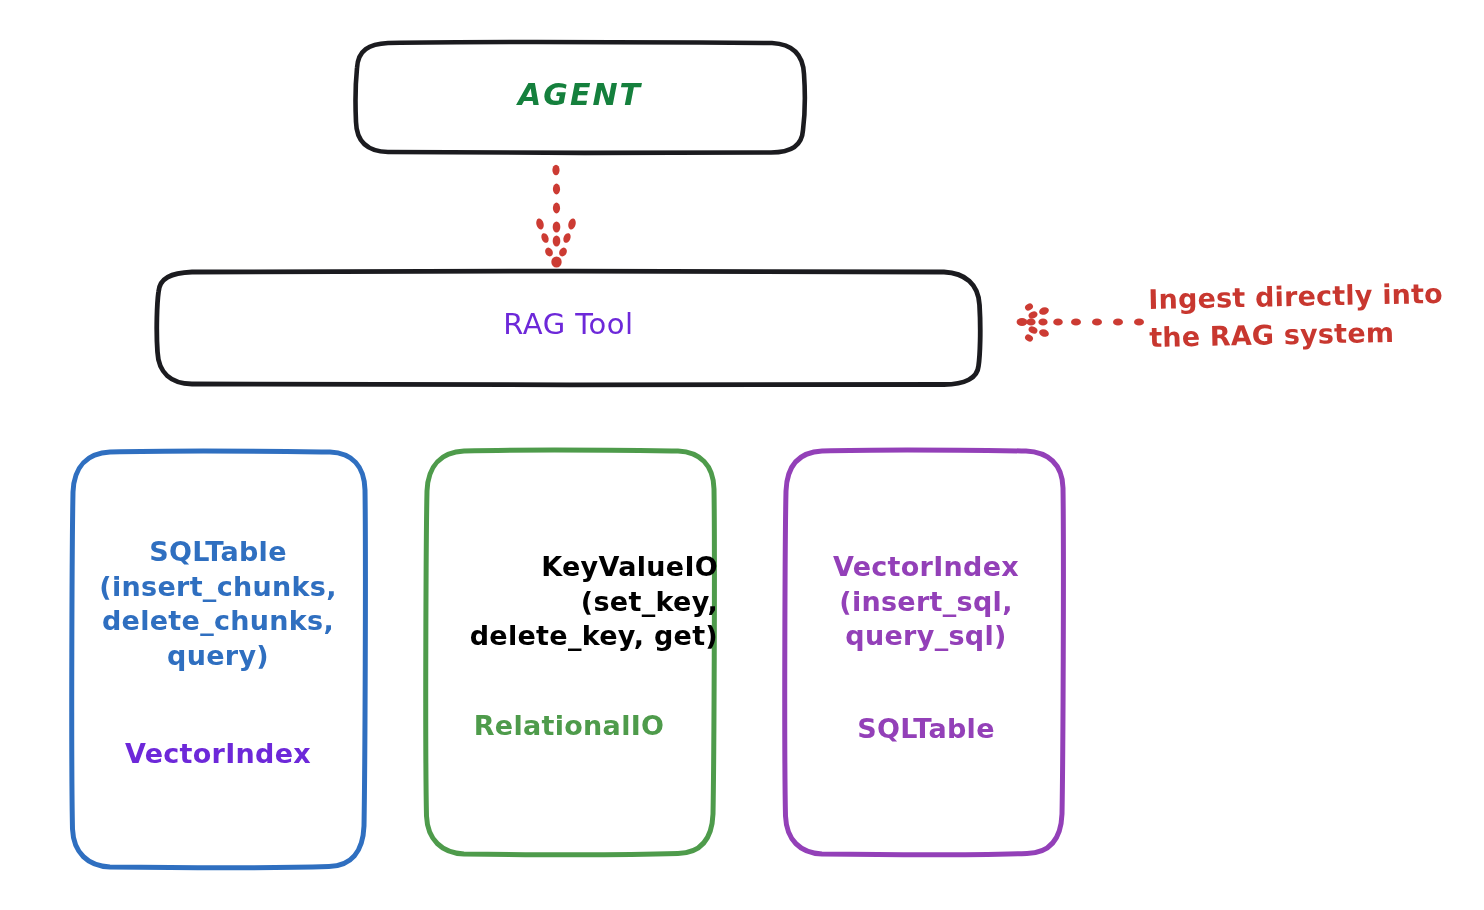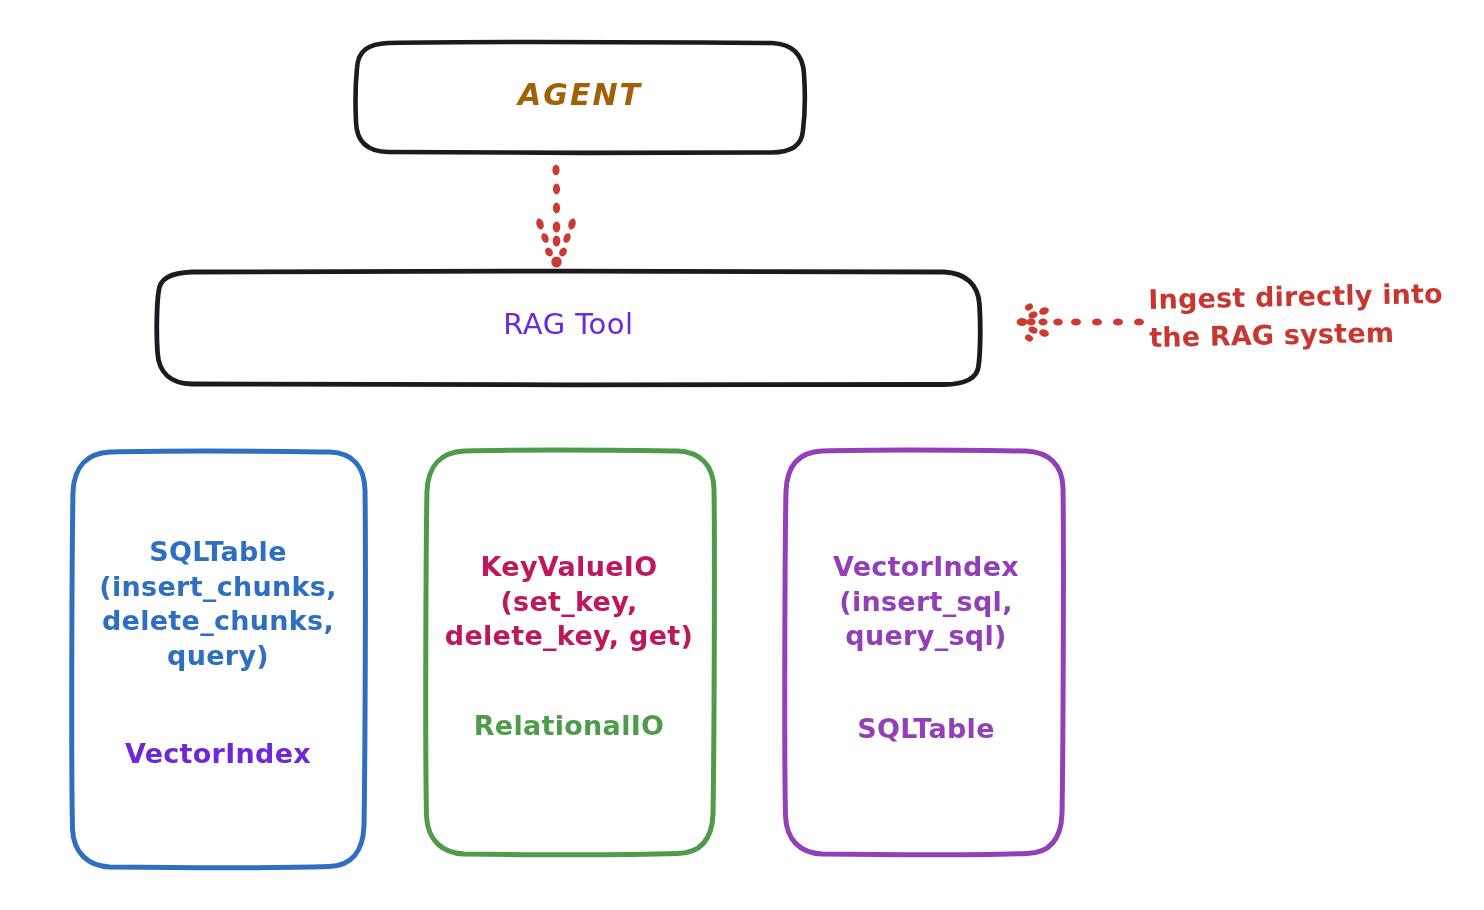--- a/index.html
+++ b/index.html
@@ -33,21 +33,21 @@
 
   
   #agent-label {
     left: 355px;
     top: 76px;
     width: 450px;
     font-size: 30px;
     font-style: italic;
     font-weight: 600;
     letter-spacing: 2px;
-    color: #a16207;
+    color: #15803d;
   }
 
   
   #ragtool-label {
     left: 157px;
     top: 306px;
     width: 823px;
     font-size: 29px;
     font-weight: 500;
     letter-spacing: 0.5px;
@@ -62,21 +62,21 @@
   }
   .leaf-index {
     font-size: 27px;
     font-weight: 600;
     letter-spacing: 0.3px;
   }
 
   #vectorio-api   { left: 72px;  top: 535px; width: 292px; color: #2f6fc0; }
   #vectorio-index { left: 72px;  top: 737px; width: 292px; color: #6d28d9; }
 
-  #kvio-api       { left: 420px; top: 550px; width: 298px; color: #be185d; }
+  #kvio-api       { left: 420px; top: 550px; width: 298px; color: #000000; text-align: right; }
   #kvio-index     { left: 420px; top: 709px; width: 298px; color: #4e9b4b; }
 
   #relio-api      { left: 782px; top: 550px; width: 288px; color: #9340b8; }
   #relio-index    { left: 782px; top: 712px; width: 288px; color: #9340b8; }
 
   
   #annotation-text {
     position: absolute;
     left: 1148px;
     top: 281px;

